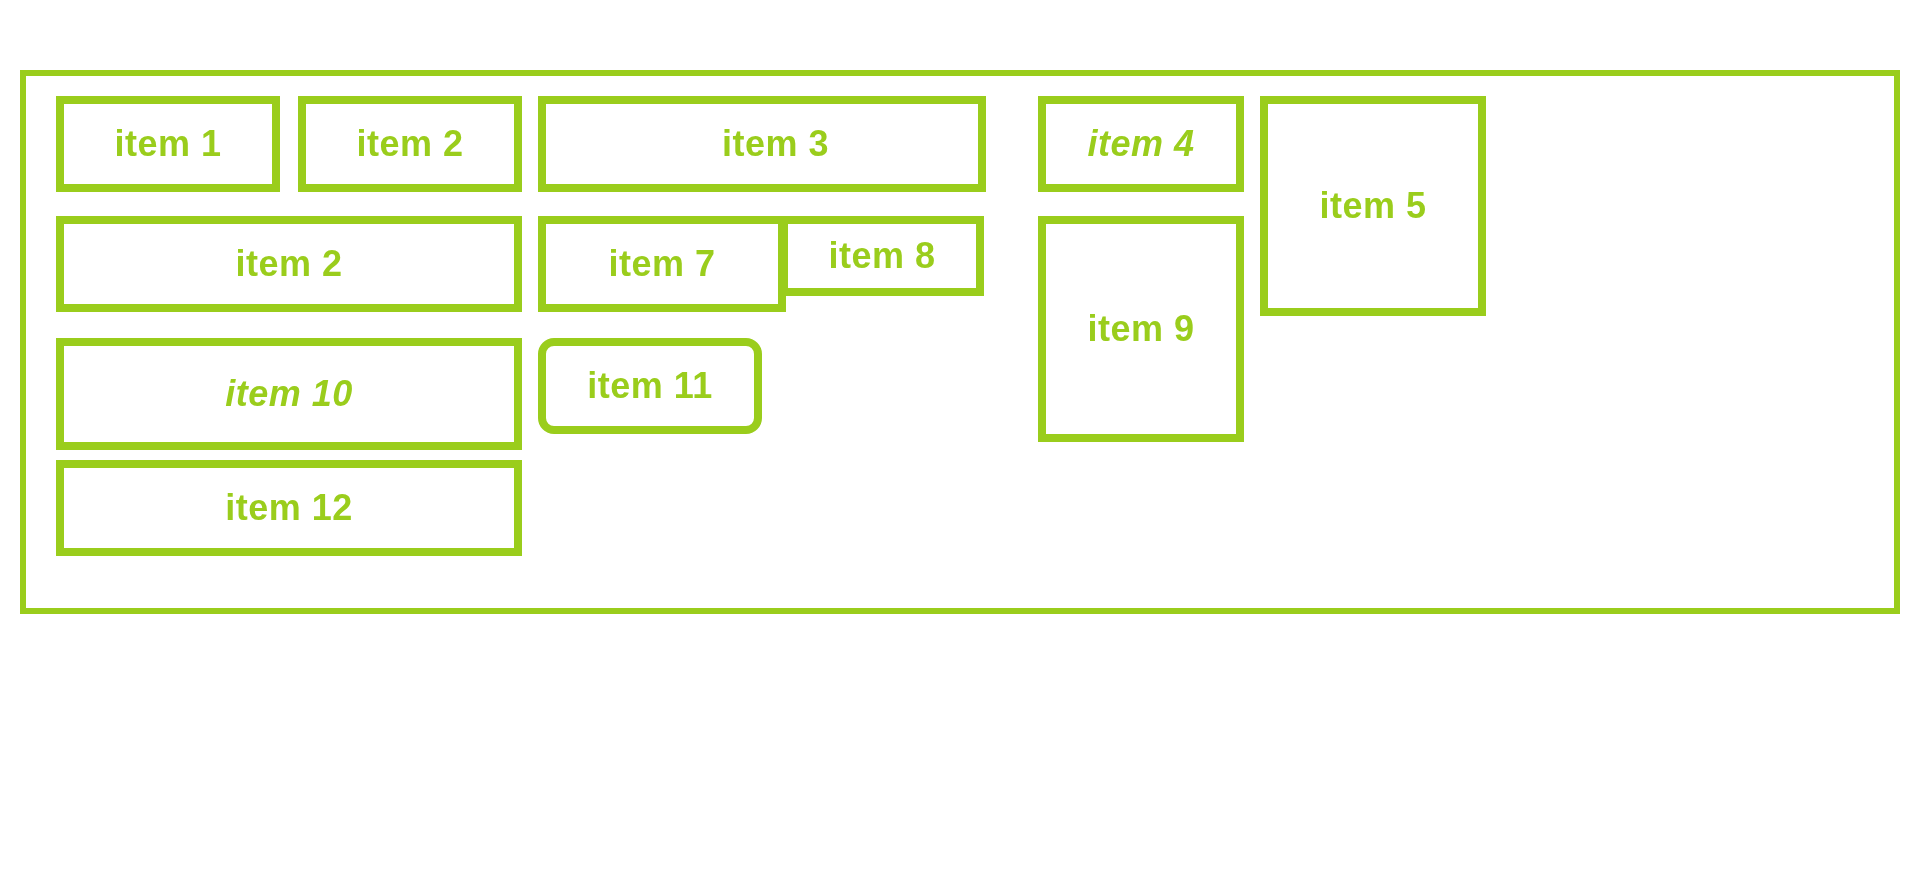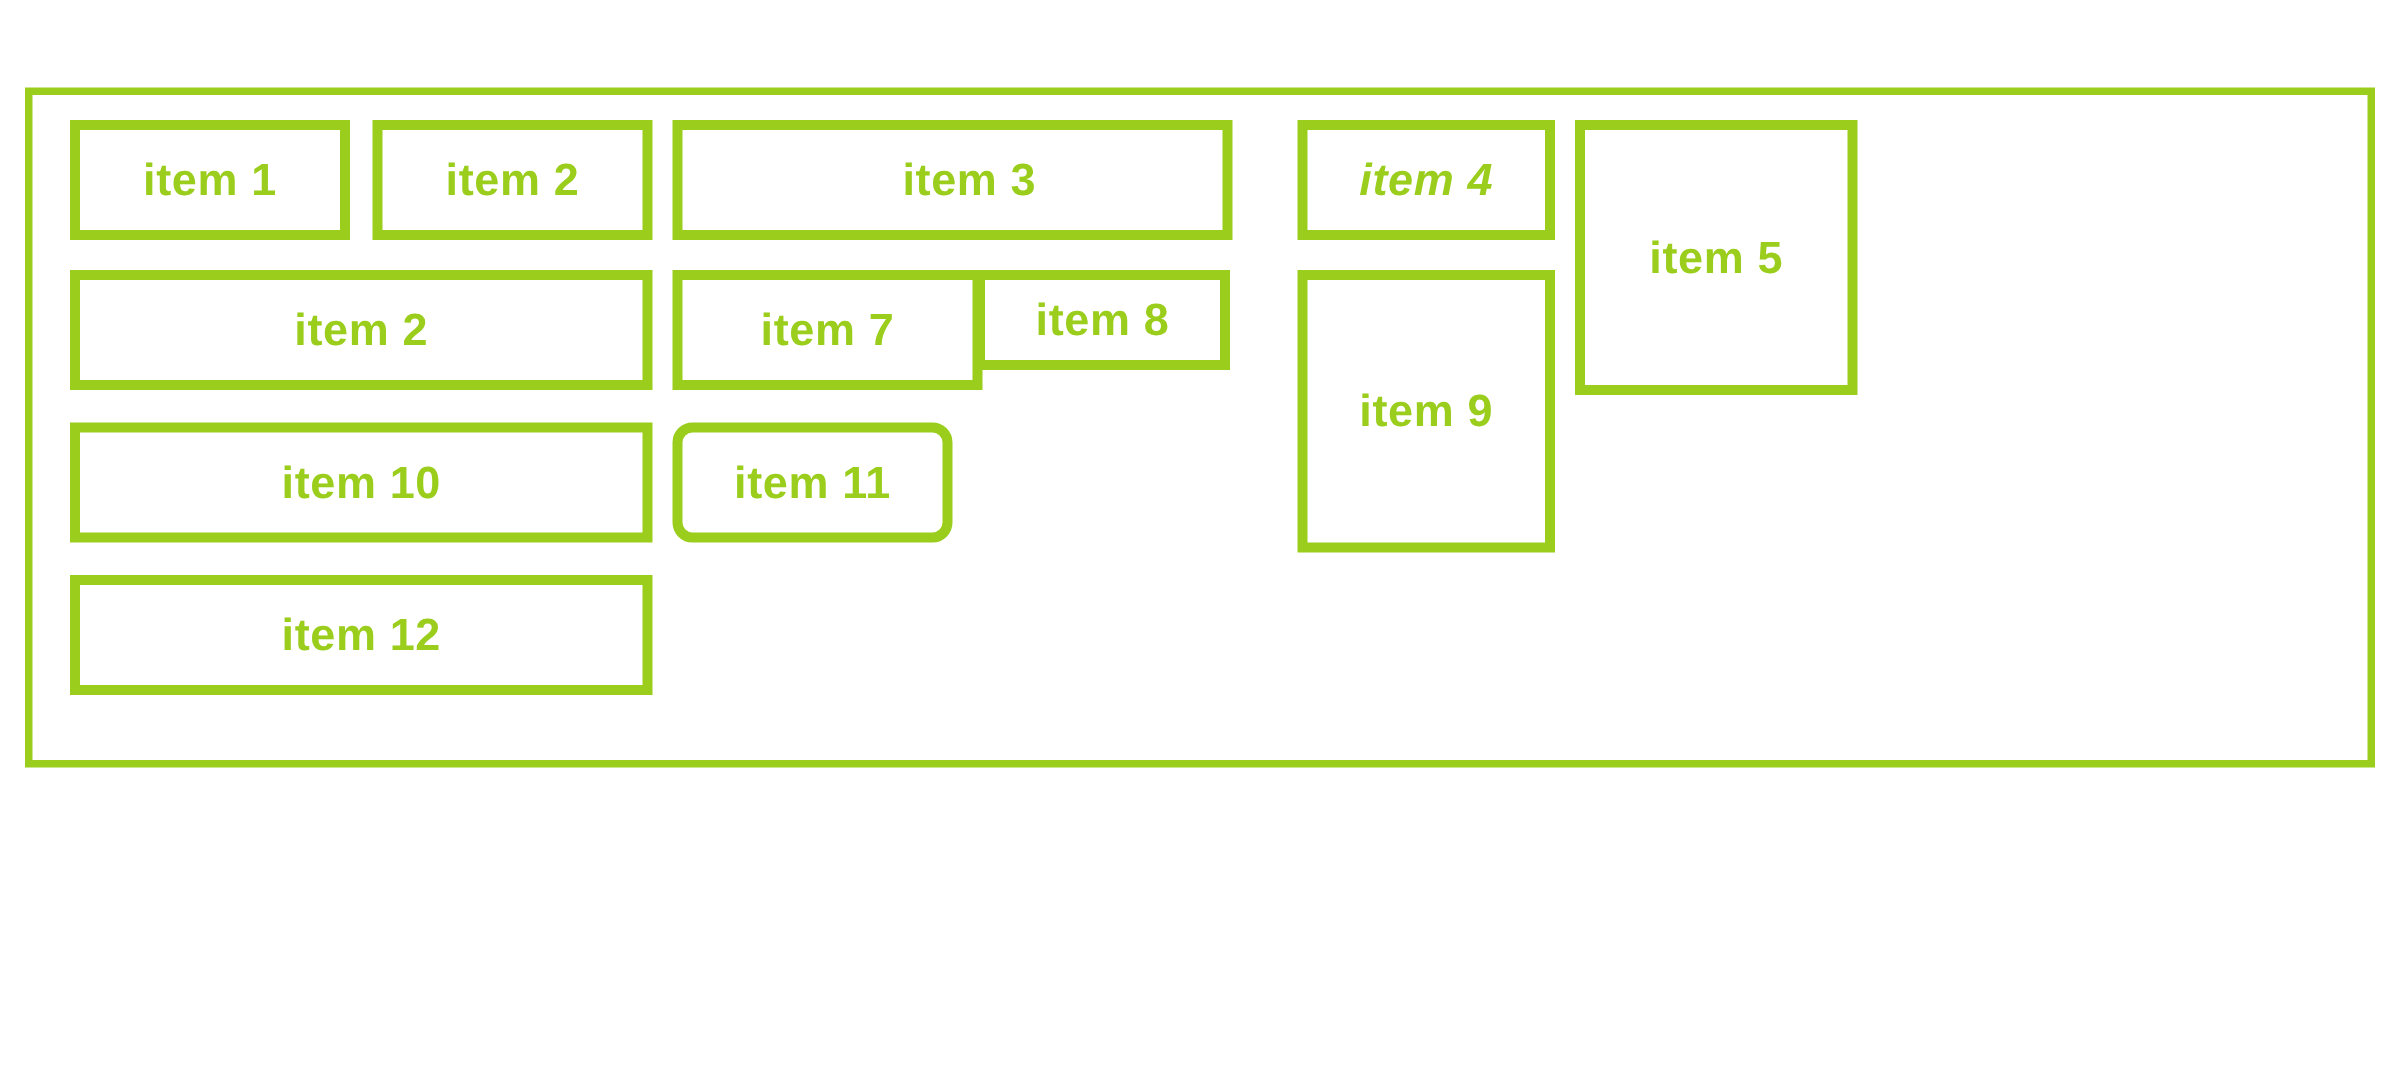--- a/index.html
+++ b/index.html
@@ -41,21 +41,21 @@
     .b4  { left: 1012px; top:  20px; width: 206px; height: 96px; font-style: italic; }
     .b5  { left: 1234px; top:  20px; width: 226px; height: 220px; }
 
     
     .b6  { left:  30px; top: 140px; width: 466px; height: 96px; }
     .b7  { left: 512px; top: 140px; width: 248px; height: 96px; }
     .b8  { left: 754px; top: 140px; width: 204px; height: 80px; }
     .b9  { left: 1012px; top: 140px; width: 206px; height: 226px; }
 
     
-    .b10 { left:  30px; top: 262px; width: 466px; height: 96px; }
+    .b10 { left:  30px; top: 262px; width: 466px; height: 112px; font-style: italic; }
     .b11 { left: 512px; top: 262px; width: 224px; height: 96px; border-radius: 16px; }
 
     
     .b12 { left:  30px; top: 384px; width: 466px; height: 96px; }
   </style>
 </head>
 <body>
 
 <div class="wrap">
   <div class="box b1">

